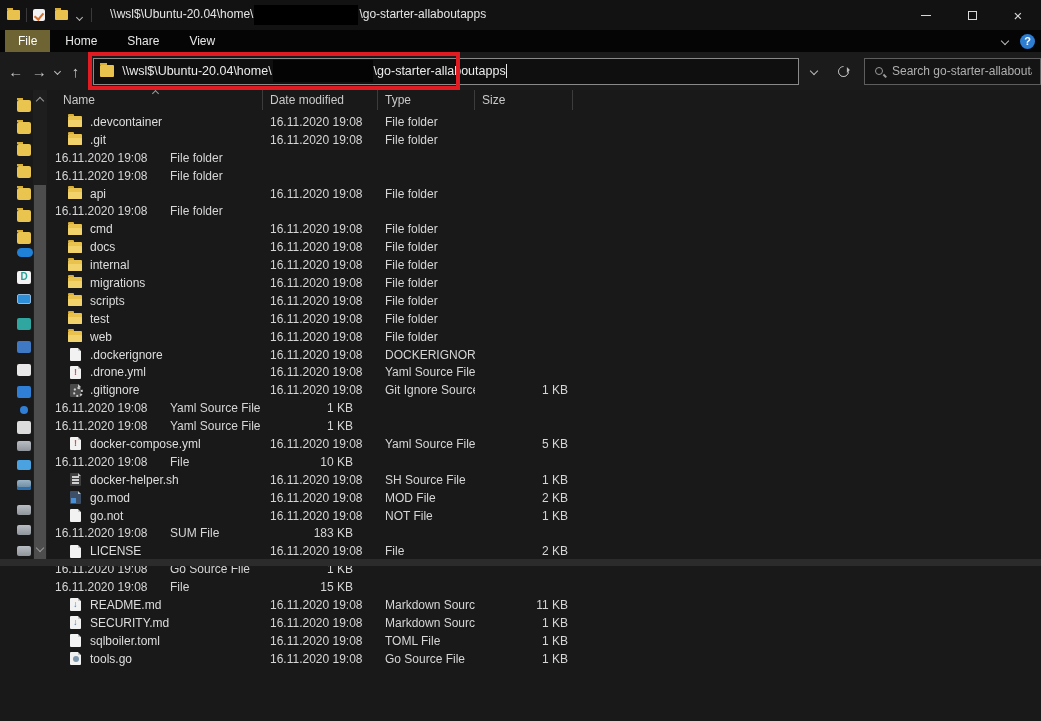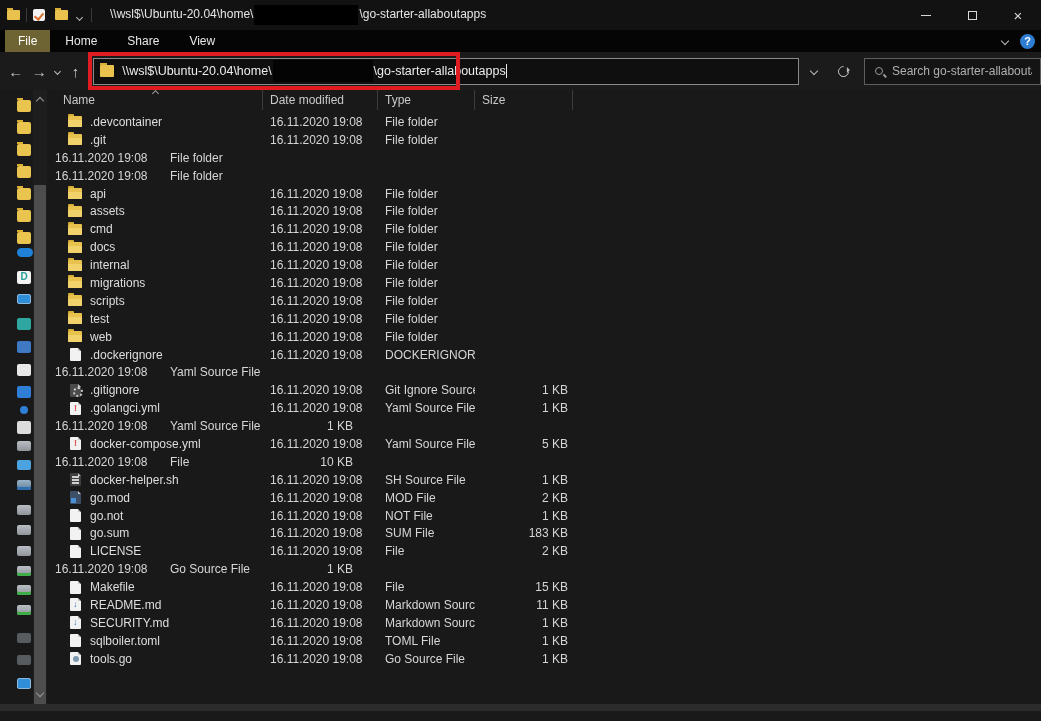--- a/index.html
+++ b/index.html
@@ -1,18 +1,18 @@
 <!DOCTYPE html>
 <html><head>
 <meta charset="utf-8">
 <style>
   * { box-sizing: border-box; margin: 0; padding: 0; }
   html,body { width:1041px; height:721px; overflow:hidden; background:#191919;
     font-family:"Liberation Sans", sans-serif; }
-  .window { position:relative; width:1041px; height:711px; background:#4c1d95;text-decoration:underline; }
+  .window { position:relative; width:1041px; height:566px; background:#4c1d95;text-decoration:underline; }
 
   
   .titlebar { position:absolute; top:0; left:0; right:0; height:30px; background:#121212;
     display:flex; align-items:center; color:#e8e8e8; font-size:12px; }
   .app-folder { width:13px; height:10px; background:#e9c24d; border-radius:1px; position:relative; margin-left:7px; }
   .app-folder::before { content:""; position:absolute; top:-2px; left:0; width:6px; height:2px; background:#d8ae35; }
   .qat-sep { width:1px; height:14px; background:#3a3a3a; margin:0 6px; }
   .qat-check { width:12px; height:12px; background:#f2f2f2; border-radius:2px; position:relative; }
   .qat-check::after { content:""; position:absolute; left:3px; top:2px; width:4px; height:7px;
     border-right:2px solid #d8702c; border-bottom:2px solid #d8702c; transform:rotate(40deg); }
@@ -267,24 +267,20 @@
           <div class="row">
             <div class="c-name">
               <div class="icon-folder"></div>
               <span class="label">api</span>
             </div>
             <div class="c-date">16.11.2020 19:08</div>
             <div class="c-type">File folder</div>
             <div class="c-size"></div>
           </div>
           <div class="row">
-            <div class="c-name">
-              <div class="icon-folder"></div>
-              <span class="label">assets</span>
-            </div>
             <div class="c-date">16.11.2020 19:08</div>
             <div class="c-type">File folder</div>
             <div class="c-size"></div>
           </div>
           <div class="row">
             <div class="c-name">
               <div class="icon-folder"></div>
               <span class="label">cmd</span>
             </div>
             <div class="c-date">16.11.2020 19:08</div>
@@ -348,38 +344,38 @@
           <div class="row">
             <div class="c-name">
               <div class="ficon icon-file"></div>
               <span class="label">.dockerignore</span>
             </div>
             <div class="c-date">16.11.2020 19:08</div>
             <div class="c-type">DOCKERIGNORE F...</div>
             <div class="c-size"></div>
           </div>
           <div class="row">
+            <div class="c-name">
+              <div class="ficon icon-yml"></div>
+              <span class="label">.drone.yml</span>
+            </div>
             <div class="c-date">16.11.2020 19:08</div>
             <div class="c-type">Yaml Source File</div>
             <div class="c-size"></div>
           </div>
           <div class="row">
             <div class="c-name">
               <div class="ficon icon-gear"></div>
               <span class="label">.gitignore</span>
             </div>
             <div class="c-date">16.11.2020 19:08</div>
             <div class="c-type">Git Ignore Source ...</div>
             <div class="c-size">1 KB</div>
           </div>
           <div class="row">
-            <div class="c-name">
-              <div class="ficon icon-yml"></div>
-              <span class="label">.golangci.yml</span>
-            </div>
             <div class="c-date">16.11.2020 19:08</div>
             <div class="c-type">Yaml Source File</div>
             <div class="c-size">1 KB</div>
           </div>
           <div class="row">
             <div class="c-date">16.11.2020 19:08</div>
             <div class="c-type">Yaml Source File</div>
             <div class="c-size">1 KB</div>
           </div>
           <div class="row">
@@ -417,47 +413,39 @@
           <div class="row">
             <div class="c-name">
               <div class="ficon icon-file"></div>
               <span class="label">go.not</span>
             </div>
             <div class="c-date">16.11.2020 19:08</div>
             <div class="c-type">NOT File</div>
             <div class="c-size">1 KB</div>
           </div>
           <div class="row">
-            <div class="c-name">
-              <div class="ficon icon-file"></div>
-              <span class="label">go.sum</span>
-            </div>
             <div class="c-date">16.11.2020 19:08</div>
             <div class="c-type">SUM File</div>
             <div class="c-size">183 KB</div>
           </div>
           <div class="row">
             <div class="c-name">
               <div class="ficon icon-file"></div>
               <span class="label">LICENSE</span>
             </div>
             <div class="c-date">16.11.2020 19:08</div>
             <div class="c-type">File</div>
             <div class="c-size">2 KB</div>
           </div>
           <div class="row">
             <div class="c-date">16.11.2020 19:08</div>
             <div class="c-type">Go Source File</div>
             <div class="c-size">1 KB</div>
           </div>
           <div class="row">
-            <div class="c-name">
-              <div class="ficon icon-file"></div>
-              <span class="label">Makefile</span>
-            </div>
             <div class="c-date">16.11.2020 19:08</div>
             <div class="c-type">File</div>
             <div class="c-size">15 KB</div>
           </div>
           <div class="row">
             <div class="c-name">
               <div class="ficon icon-md"></div>
               <span class="label">README.md</span>
             </div>
             <div class="c-date">16.11.2020 19:08</div>

